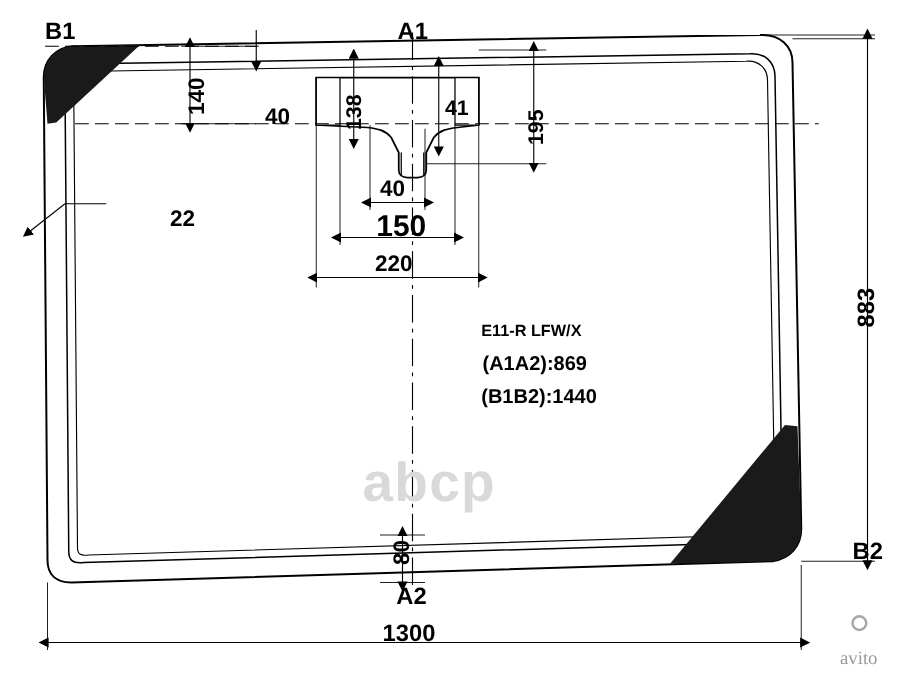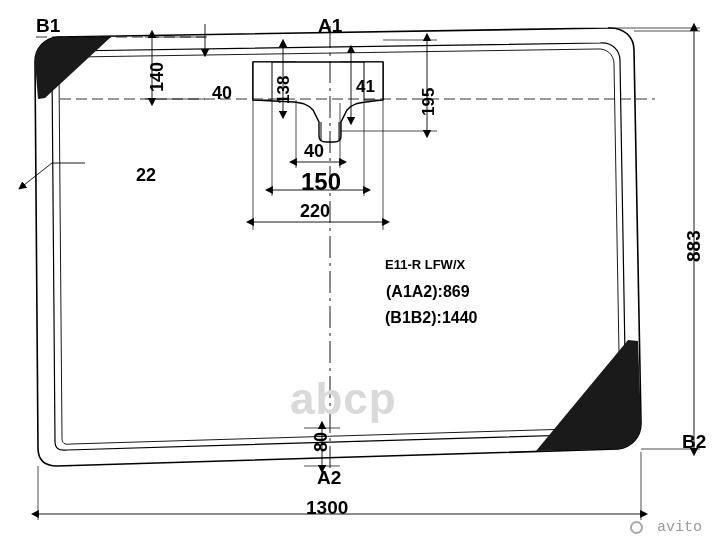--- a/index.html
+++ b/index.html
@@ -51,21 +51,22 @@
   }
   .avito {
     position: absolute;
     right: 6px;
     bottom: 4px;
     display: flex;
     align-items: center;
     gap: 14px;
     color: #9a9a9a;
     font-size: 15px;
-    font-family: Liberation Mono, monospace;
+    font-family: Liberation Serif, serif;
+    flex-direction: column;
   }
   .avito .dot {
     width: 13px; height: 13px;
     border-radius: 50%;
     border: 2px solid #a7a7a7;
     box-sizing: border-box;
     display: inline-block;
   }
 </style>
 </head>
@@ -211,20 +212,20 @@
   <div class="lbl bold rot" style="left:684px; top:262px; font-size:19px;">883</div>
 
   <div class="lbl bold rot" style="left:312px; top:452px; font-size:18px;">80</div>
 
   <div class="lbl bold" style="left:306px; top:498px; font-size:19px;text-align:center;">1300</div>
 
   <div class="lbl bold" style="left:385px; top:258px; font-size:13px;">E11-R LFW/X</div>
   <div class="lbl bold" style="left:386px; top:284px; font-size:16px;">(A1A2):869</div>
   <div class="lbl bold" style="left:385px; top:310px; font-size:16px;">(B1B2):1440</div>
 
-  <div class="watermark" style="left:290px; top:362px;margin-top:12px;">abcp</div>
+  <div class="watermark" style="left:290px; top:362px;">abcp</div>
 
   <div class="avito">
     <span class="dot"></span>
     <span>avito</span>
   </div>
 
 </div>
 
 </body></html>

